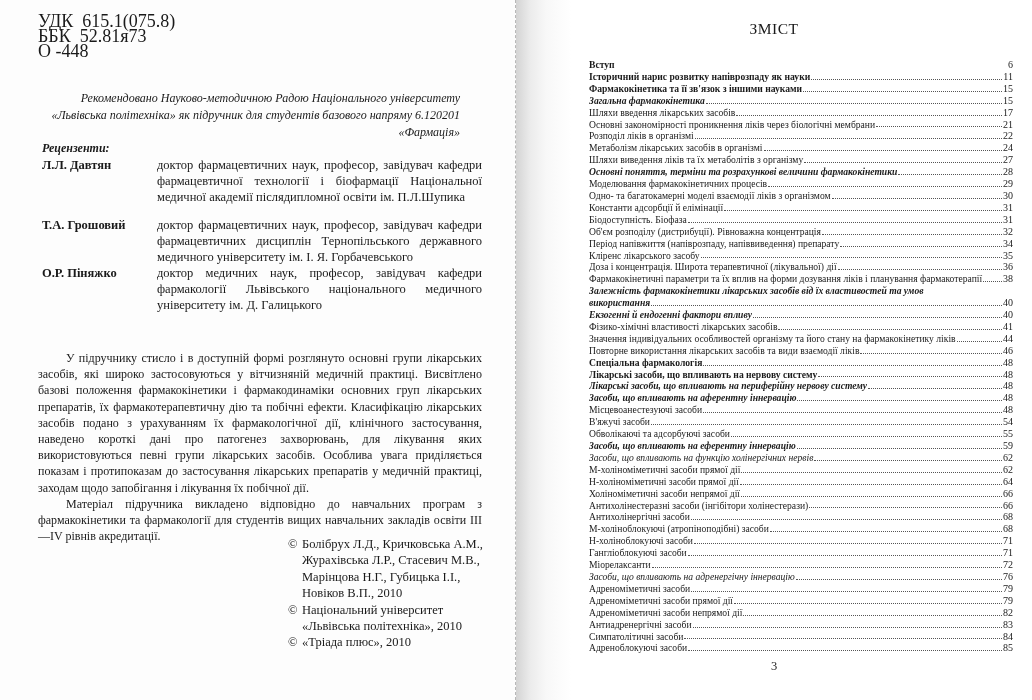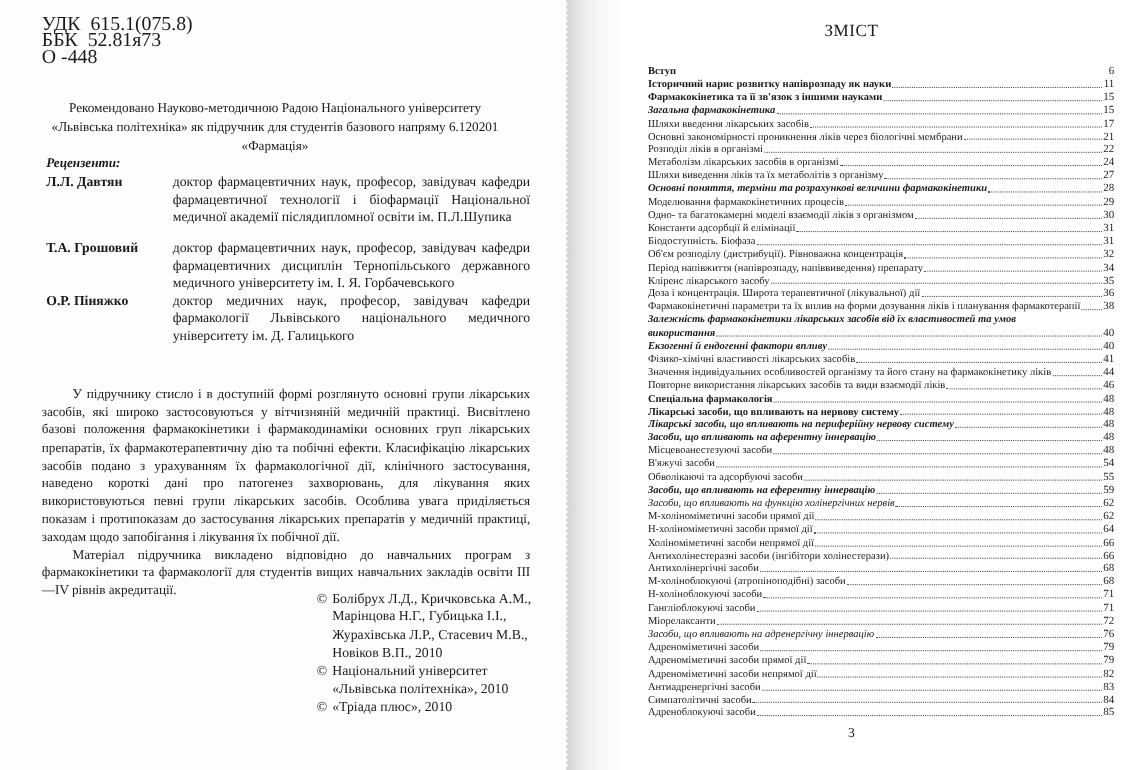--- a/index.html
+++ b/index.html
@@ -20,21 +20,21 @@
   .page-right {
     position:relative; width:516px; height:700px;
     background:linear-gradient(to right, #d4d4d4 0px, #ebebeb 14px, #f8f8f8 30px, #ffffff 55px);
   }
 
   
   .udc { position:absolute; left:38px; top:14px; font-size:18px; line-height:15px;font-family:Liberation Serif, serif; }
   .udc div { white-space:pre; }
   .recommend {
     position:absolute; left:40px; top:90px; width:420px;
-    font-size:12px; line-height:17px; text-align:center;
+    font-style:italic; font-size:12px; line-height:17px; text-align:right;
   }
   .reviewers-title {
     position:absolute; left:42px; top:141px; font-weight:bold; font-style:italic; font-size:12px;
   }
   .reviewer { position:absolute; left:42px; width:440px; font-size:12.5px; line-height:16px; }
   .reviewer .name { position:absolute; left:0; top:0; font-weight:bold; }
   .reviewer .desc { position:absolute; left:115px; top:0; width:325px; text-align:justify; }
   .abstract {
     position:absolute; left:38px; top:350px; width:444px;
     font-size:12px; line-height:16.2px; text-align:justify;
@@ -100,22 +100,22 @@
     <div class="abstract">
       <p>У підручнику стисло і в доступній формі розглянуто основні групи лікарських засобів, які широко застосовуються у вітчизняній медичній практиці. Висвітлено базові положення фармакокінетики і фармакодинаміки основних груп лікарських препаратів, їх фармакотерапевтичну дію та побічні ефекти. Класифікацію лікарських засобів подано з урахуванням їх фармакологічної дії, клінічного застосування, наведено короткі дані про патогенез захворювань, для лікування яких використовуються певні групи лікарських засобів.  Особлива увага приділяється показам і протипоказам до застосування лікарських препаратів у медичній практиці, заходам щодо запобігання і лікування їх побічної дії.</p>
       <p>Матеріал підручника викладено відповідно до навчальних програм з фармакокінетики та фармакології для студентів вищих  навчальних закладів освіти ІІІ—IV рівнів акредитації.</p>
     </div>
 
     <div class="copyright">
       <div class="c-item">
         <span class="c-sym">©</span>
         <div class="c-lines">
           <div>Болібрух Л.Д., Кричковська А.М.,</div>
+          <div>Журахівська Л.Р., Стасевич М.В.,</div>
           <div>Марінцова Н.Г., Губицька І.І.,</div>
-          <div>Журахівська Л.Р., Стасевич М.В.,</div>
           <div>Новіков В.П., 2010</div>
         </div>
       </div>
       <div class="c-item">
         <span class="c-sym">©</span>
         <div class="c-lines">
           <div>Національний університет</div>
           <div>«Львівська політехніка», 2010</div>
         </div>
       </div>

